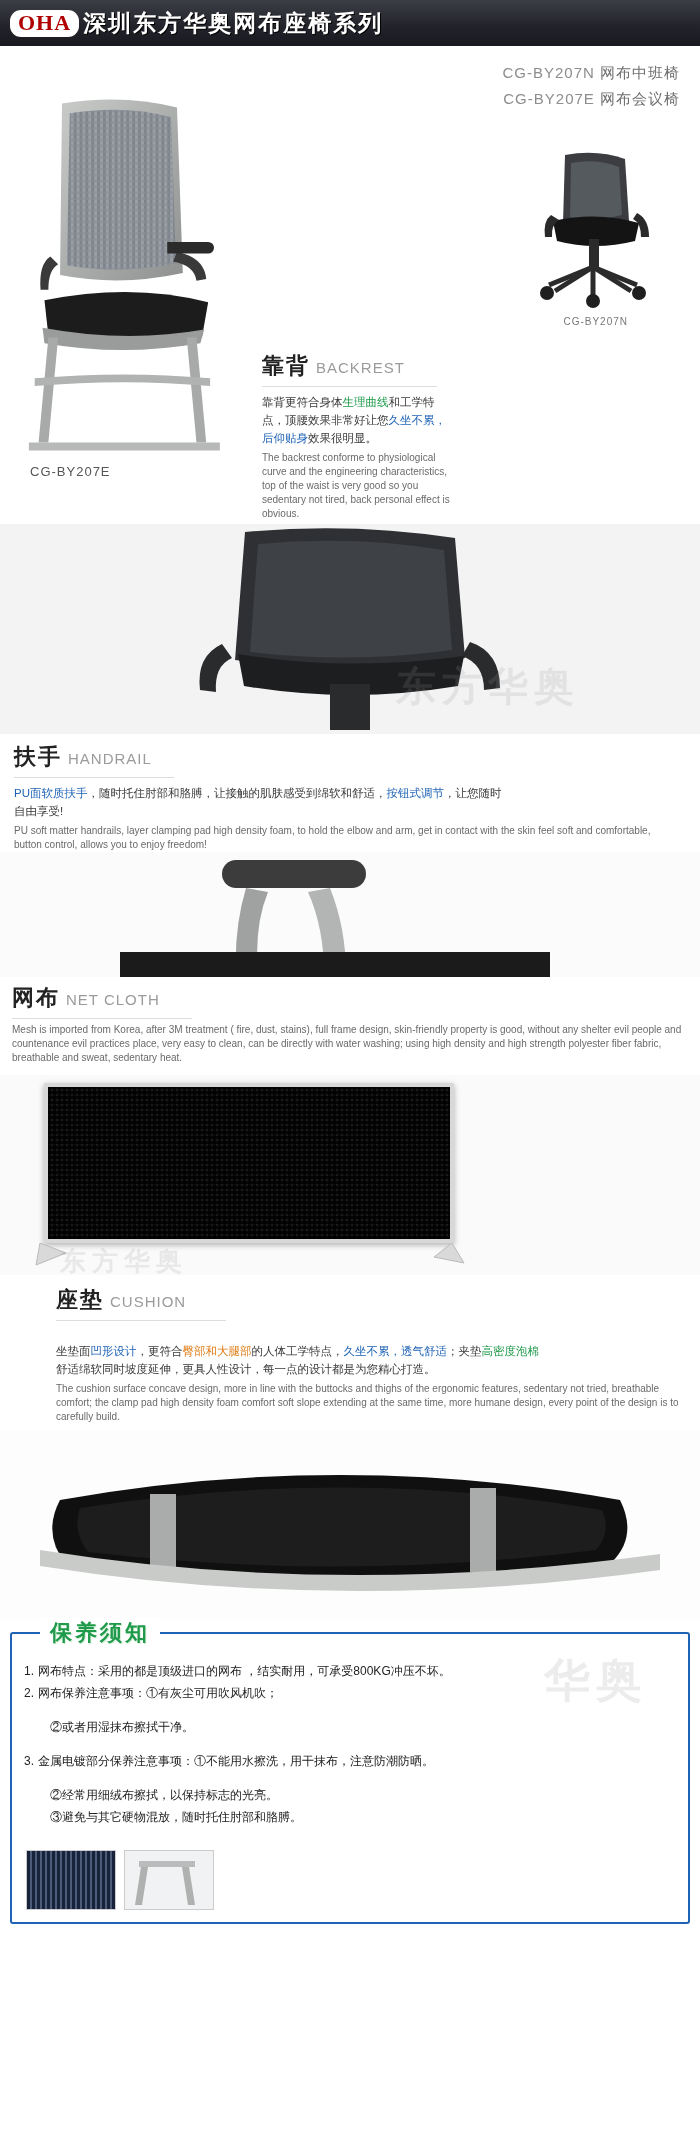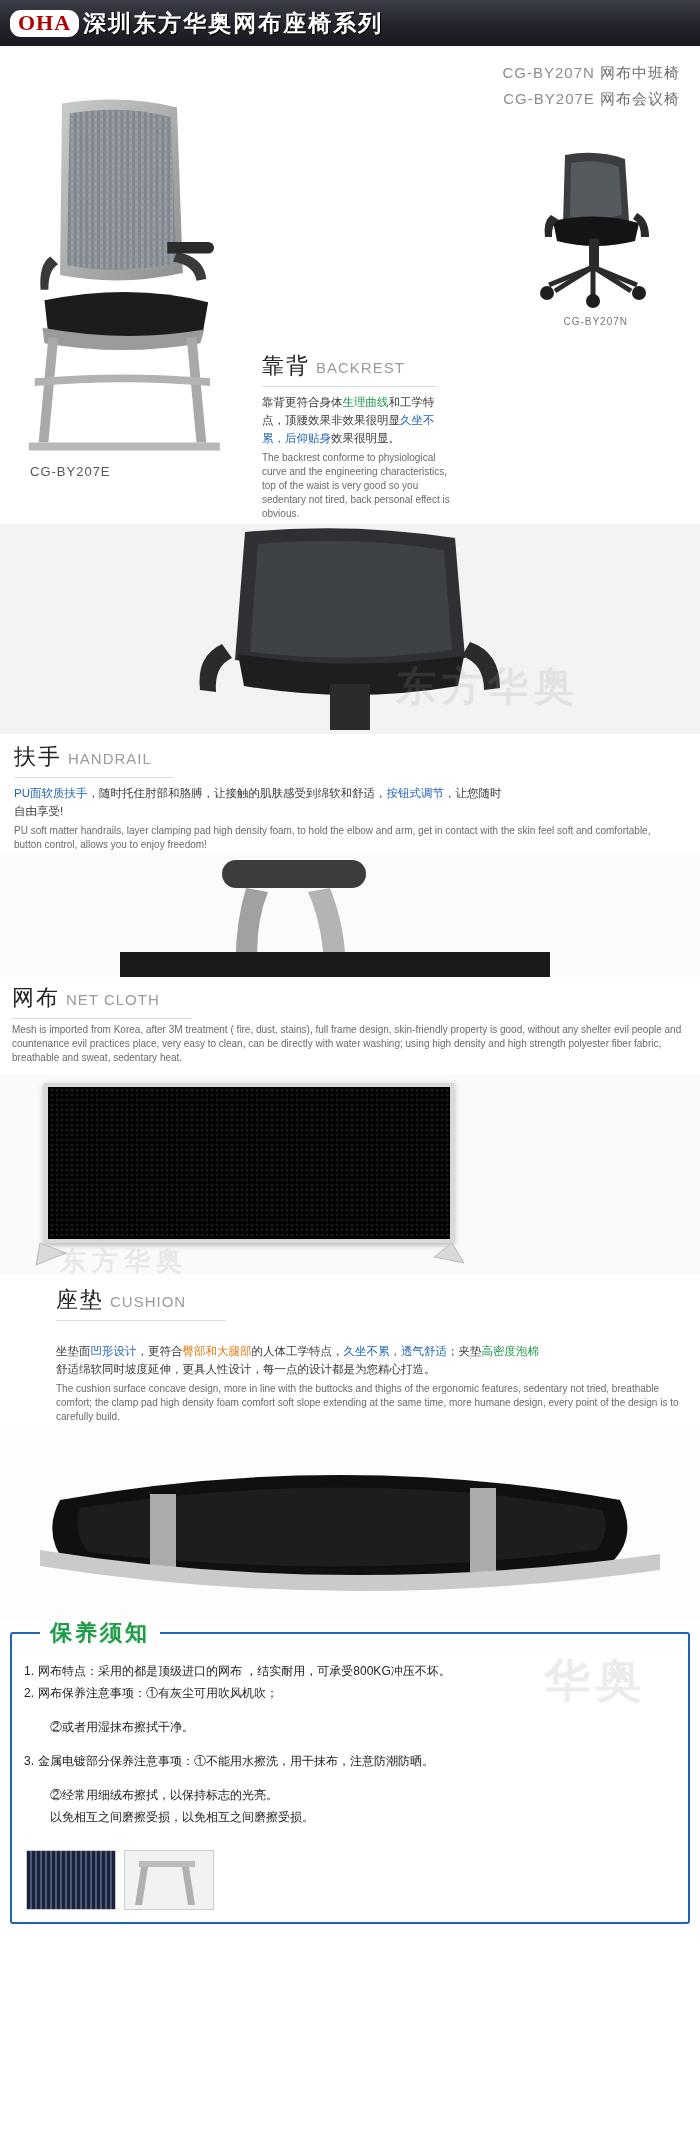--- a/index.html
+++ b/index.html
@@ -61,21 +61,21 @@
     position:absolute; right:35px; top:105px;
     width:140px; height:160px;
   }
   .caption-small {
     position:absolute; right:72px; top:270px;
     font-size:10px; color:#777; letter-spacing:1px;
   }
 
   
   .sec-head { display:flex; align-items:baseline; gap:6px; }
-  .sec-cn { font-size:22px; font-weight:normal; color:#222; letter-spacing:2px; }
+  .sec-cn { font-size:22px; font-weight:bold; color:#222; letter-spacing:2px; }
   .sec-en { font-size:15px; color:#9b9b9b; letter-spacing:1px; }
   .sec-rule { height:1px; background:#ddd; margin-top:5px; }
 
   .cn-body { font-size:11.5px; color:#3a3a3a; line-height:18px; }
   .en-body { font-size:10px; color:#6a6a6a; line-height:14px; margin-top:4px; }
   .hl-green { color:#1f9a4a; }
   .hl-blue  { color:#1f63b5; }
   .hl-org   { color:#e07a12; }
 
   
@@ -226,21 +226,21 @@
     </div>
     <div class="caption-small">CG-BY207N</div>
 
     <div class="backrest-block">
       <div class="sec-head">
         <span class="sec-cn">靠背</span>
         <span class="sec-en">BACKREST</span>
       </div>
       <div class="sec-rule" style="width:175px;"></div>
       <div class="cn-body" style="margin-top:6px;width:195px;">
-        <span>靠背更符合身体</span><span class="hl-green">生理曲线</span><span>和工学特点，顶腰效果非</span><span>效果很明显</span><span class="hl-blue">久坐不累，后仰贴身</span><span>效果很明显。</span>
+        <span>靠背更符合身体</span><span class="hl-green">生理曲线</span><span>和工学特点，顶腰效果非</span><span>常好让您</span><span class="hl-blue">久坐不累，后仰贴身</span><span>效果很明显。</span>
       </div>
       <div class="en-body" style="width:200px;">The backrest conforme to physiological curve and the engineering characteristics, top of the waist is very good so you sedentary not tired, back personal effect is obvious.</div>
     </div>
   </div>
 
   <div class="handrail-photo">
     <svg viewBox="0 0 700 210" xmlns="http://www.w3.org/2000/svg" width="700" height="210">
       <rect width="700" height="210" fill="#f3f3f3"></rect>
       <path d="M245 8 q105 -10 210 6 l10 120 q-115 16 -230 2 z" fill="#2f3033"></path>
       <path d="M258 20 q95 -9 186 6 l8 100 q-100 14 -202 2 z" fill="#3e4145"></path>
@@ -334,21 +334,21 @@
             <li>②或者用湿抹布擦拭干净。</li>
           </ul>
         </div>
       </li>
       <li>
         <span class="maint-num">3.</span>
         <div>
           <div>金属电镀部分保养注意事项：①不能用水擦洗，用干抹布，注意防潮防晒。</div>
           <ul class="sub-list">
             <li>②经常用细绒布擦拭，以保持标志的光亮。</li>
-            <li>以免相互之间磨擦受损，以免相互之间磨擦受损。</li>
+            <li>③避免与其它硬物混放，随时托住肘部和胳膊。</li>
           </ul>
         </div>
       </li>
     </ul>
 
     <div class="swatches">
       <div class="swatch sw-mesh"></div>
       <div class="swatch sw-frame">
         <svg viewBox="0 0 90 60" width="90" height="60" xmlns="http://www.w3.org/2000/svg">
           <rect width="90" height="60" fill="#f0f2f3"></rect>

